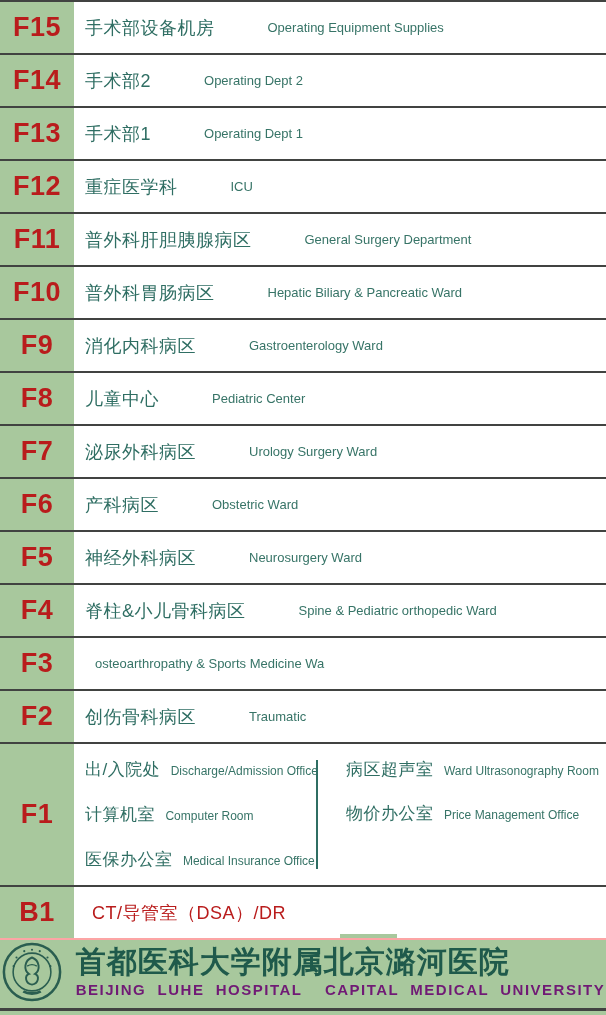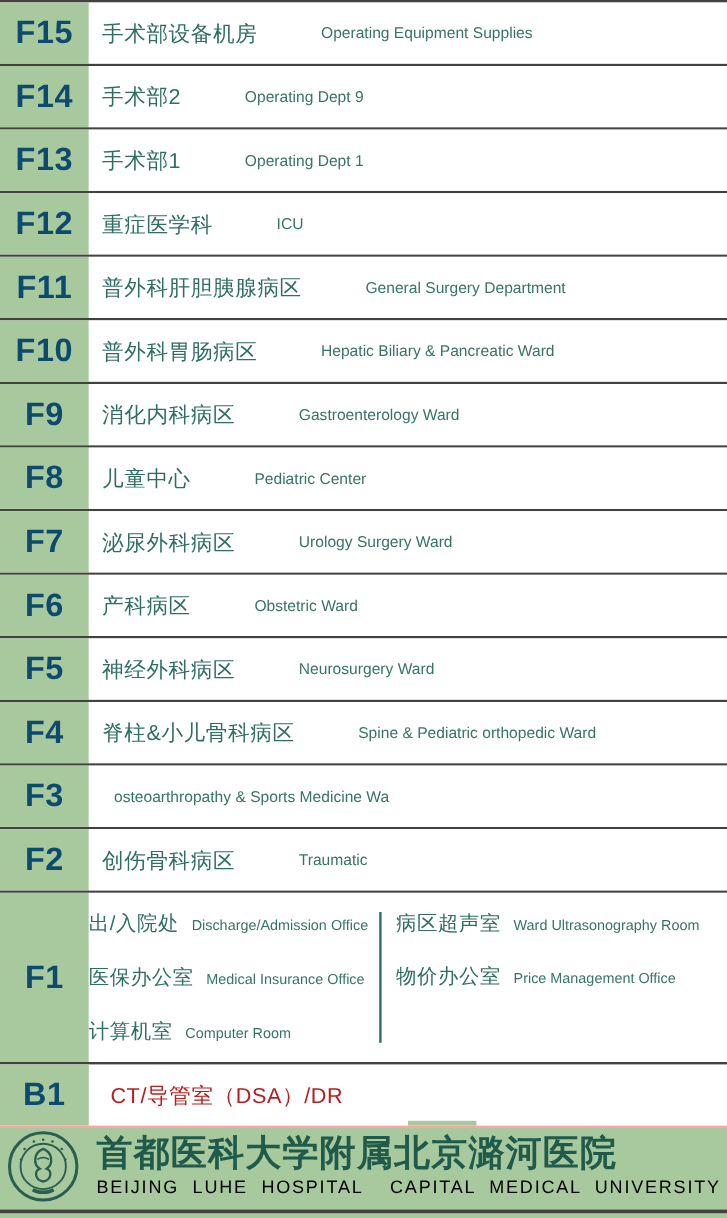--- a/index.html
+++ b/index.html
@@ -26,21 +26,21 @@
     width: 74px;
     flex: 0 0 74px;
     background: #a8c89d;
     display: flex;
     align-items: center;
     justify-content: center;
   }
   .floor-id {
     font-size: 27px;
     font-weight: bold;
-    color: #0c4a6e;
+    color: #b91c1c;
     letter-spacing: 0.5px;
   }
   .row-content {
     flex: 1;
     display: flex;
     align-items: center;
     padding-left: 11px;
     background: #ffffff;
     overflow: hidden;
     white-space: nowrap;
@@ -71,24 +71,25 @@
     background: #ffffff;
     padding: 14px 0 14px 0;
   }
   .f1-col {
     display: flex;
     flex-direction: column;
     justify-content: space-between;
   }
   .f1-col-left {
     width: 242px;
+    padding-left: 11px;
   }
   .f1-col-right {
     flex: 1;
-    padding-left: 12px;
+    padding-left: 28px;
     justify-content: flex-start;
     gap: 21px;
   }
   .f1-divider {
     width: 2px;
     background: #2f6e63;
     margin: 2px 0;
   }
   .f1-item { white-space: nowrap; }
   .f1-item .zh { font-size: 17px; }
@@ -145,22 +146,22 @@
   .hospital-name-zh {
     font-family: "DejaVu Serif", "Liberation Serif", serif;
     font-size: 30px;
     font-weight: bold;
     color: #1f5a4b;
     letter-spacing: 1px;
     line-height: 1.15;
   }
   .hospital-name-en {
     font-size: 15px;
-    font-weight: normal;
-    color: #000000;
+    font-weight: bold;
+    color: #701a75;
     letter-spacing: 1.5px;
     white-space: pre;
     margin-top: 1px;
   }
 </style>
 </head>
 <body>
 
 <div class="sign">
 
@@ -173,21 +174,21 @@
       <span class="en">Operating Equipment Supplies</span>
     </div>
   </div>
 
   <div class="floor-row">
     <div class="label-cell">
       <span class="floor-id">F14</span>
     </div>
     <div class="row-content">
       <span class="zh">手术部2</span>
-      <span class="en">Operating Dept 9</span>
+      <span class="en">Operating Dept 2</span>
     </div>
   </div>
 
   <div class="floor-row">
     <div class="label-cell">
       <span class="floor-id">F13</span>
     </div>
     <div class="row-content">
       <span class="zh">手术部1</span>
       <span class="en">Operating Dept 1</span>
@@ -307,26 +308,26 @@
     <div class="label-cell">
       <span class="floor-id">F1</span>
     </div>
     <div class="f1-content">
       <div class="f1-col f1-col-left">
         <div class="f1-item">
           <span class="zh">出/入院处</span>
           <span class="en">Discharge/Admission Office</span>
         </div>
         <div class="f1-item">
+          <span class="zh">计算机室</span>
+          <span class="en">Computer Room</span>
+        </div>
+        <div class="f1-item">
           <span class="zh">医保办公室</span>
           <span class="en">Medical Insurance Office</span>
-        </div>
-        <div class="f1-item">
-          <span class="zh">计算机室</span>
-          <span class="en">Computer Room</span>
         </div>
       </div>
       <div class="f1-divider"></div>
       <div class="f1-col f1-col-right">
         <div class="f1-item">
           <span class="zh">病区超声室</span>
           <span class="en">Ward Ultrasonography Room</span>
         </div>
         <div class="f1-item">
           <span class="zh">物价办公室</span>

